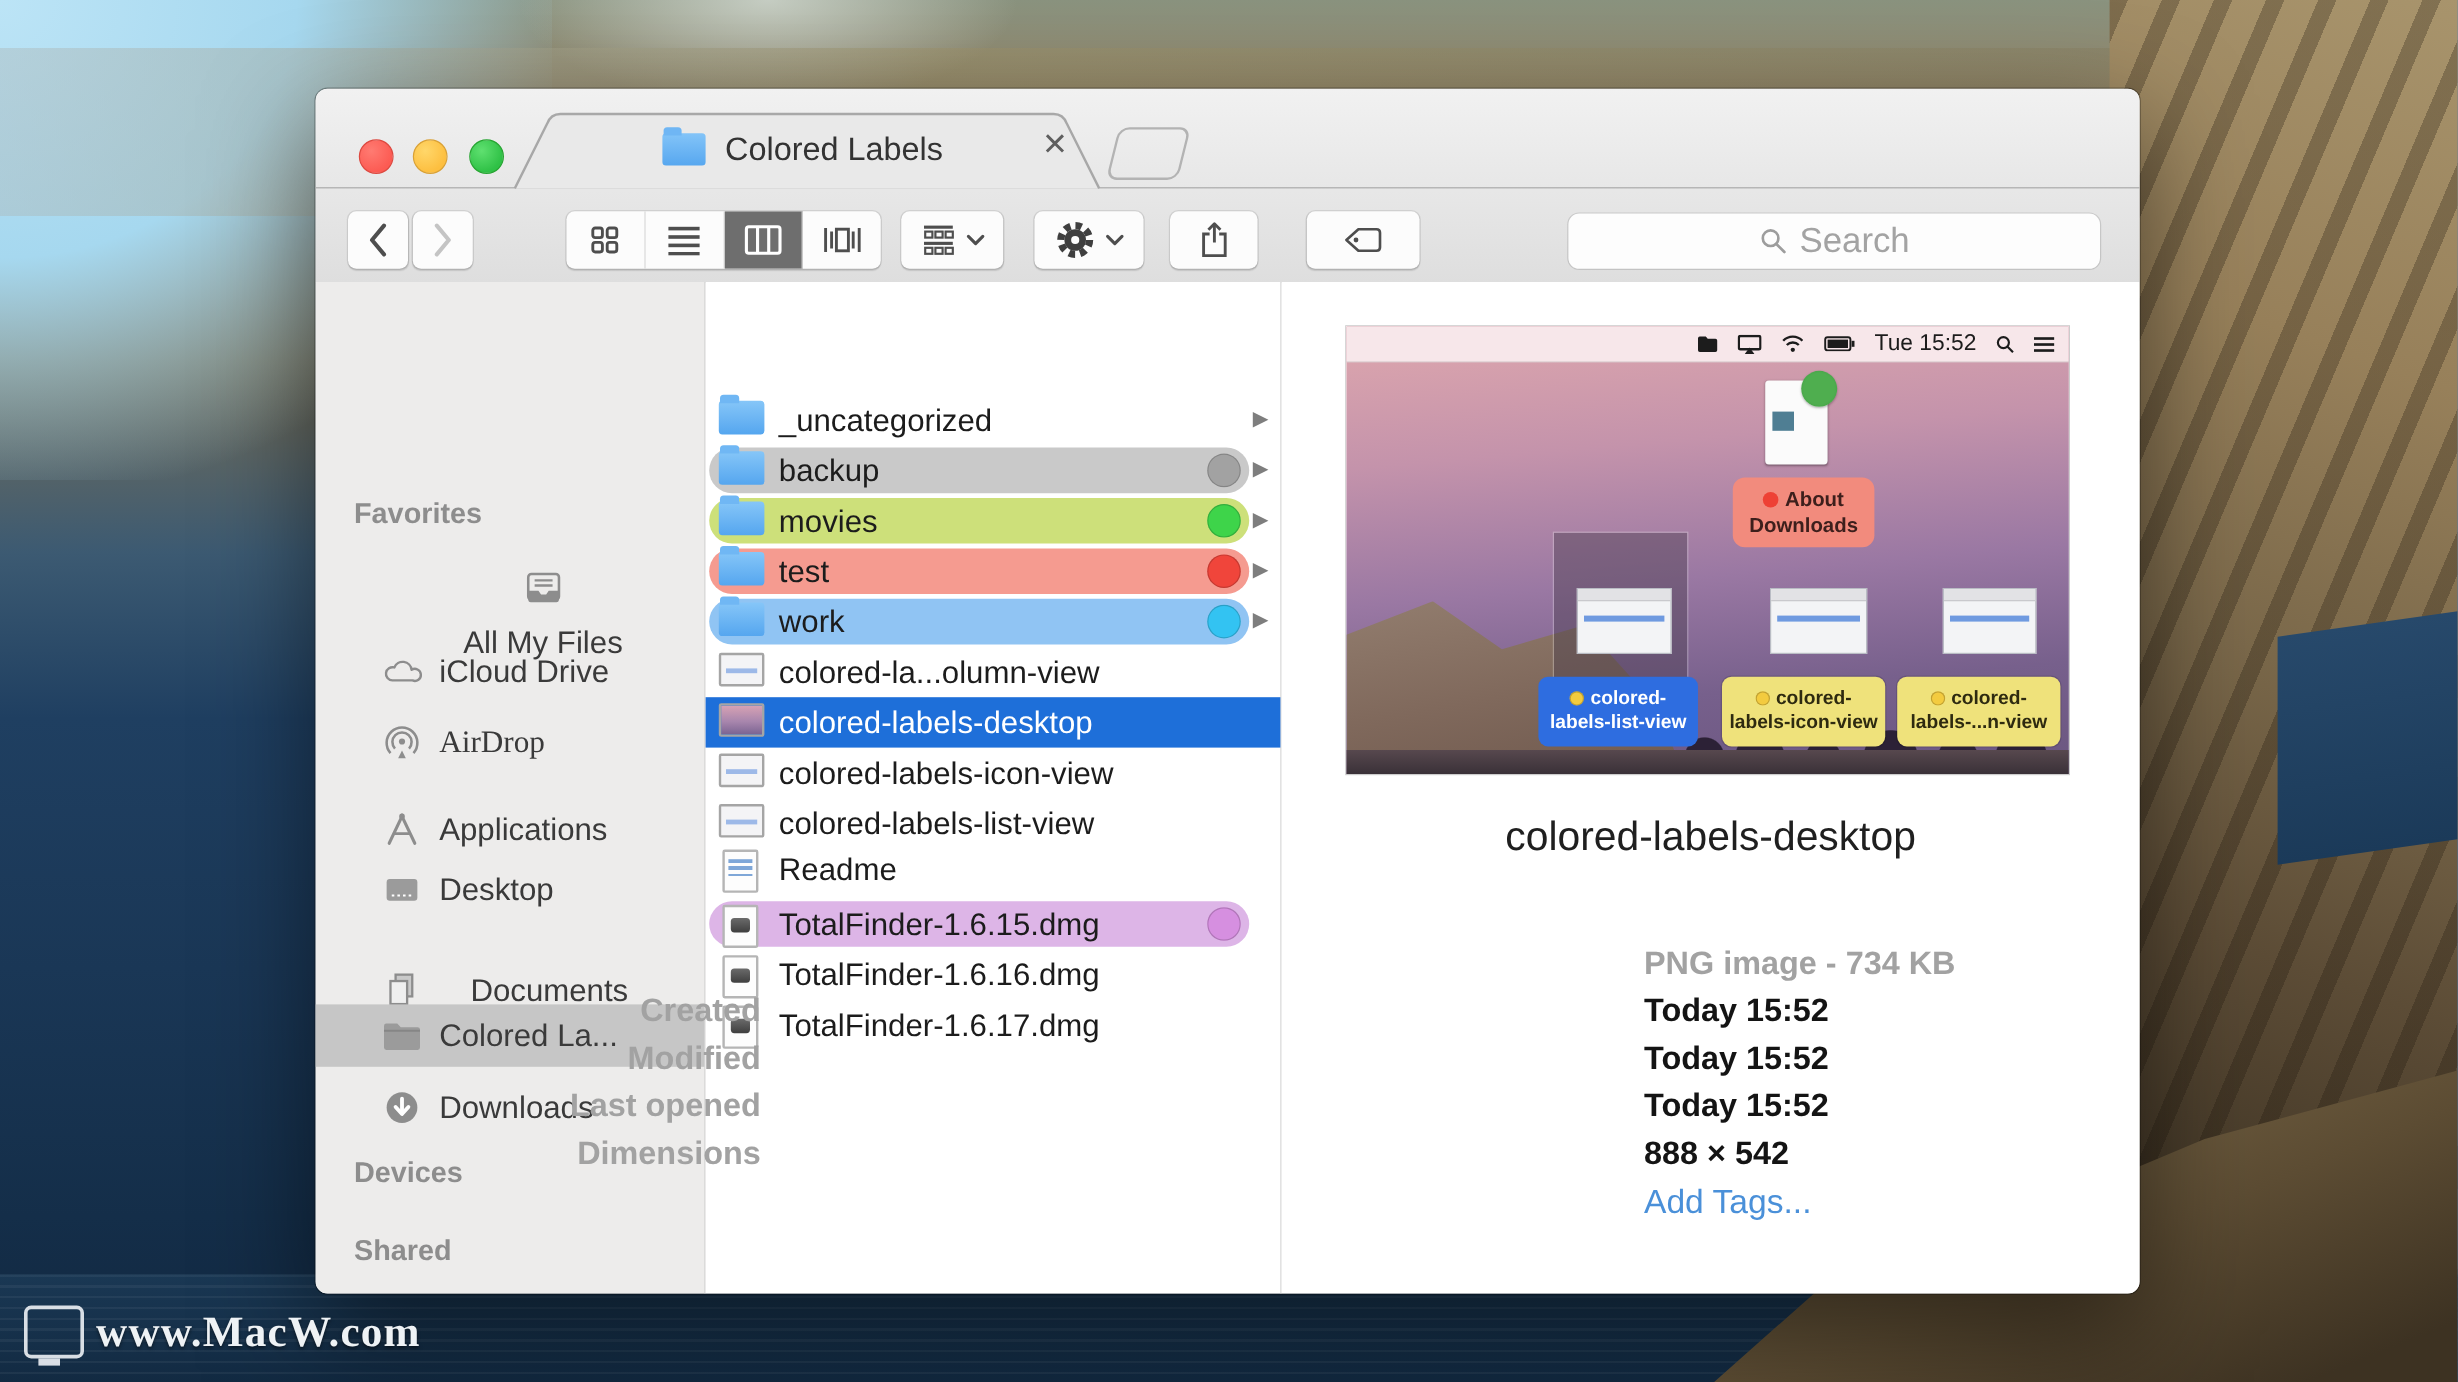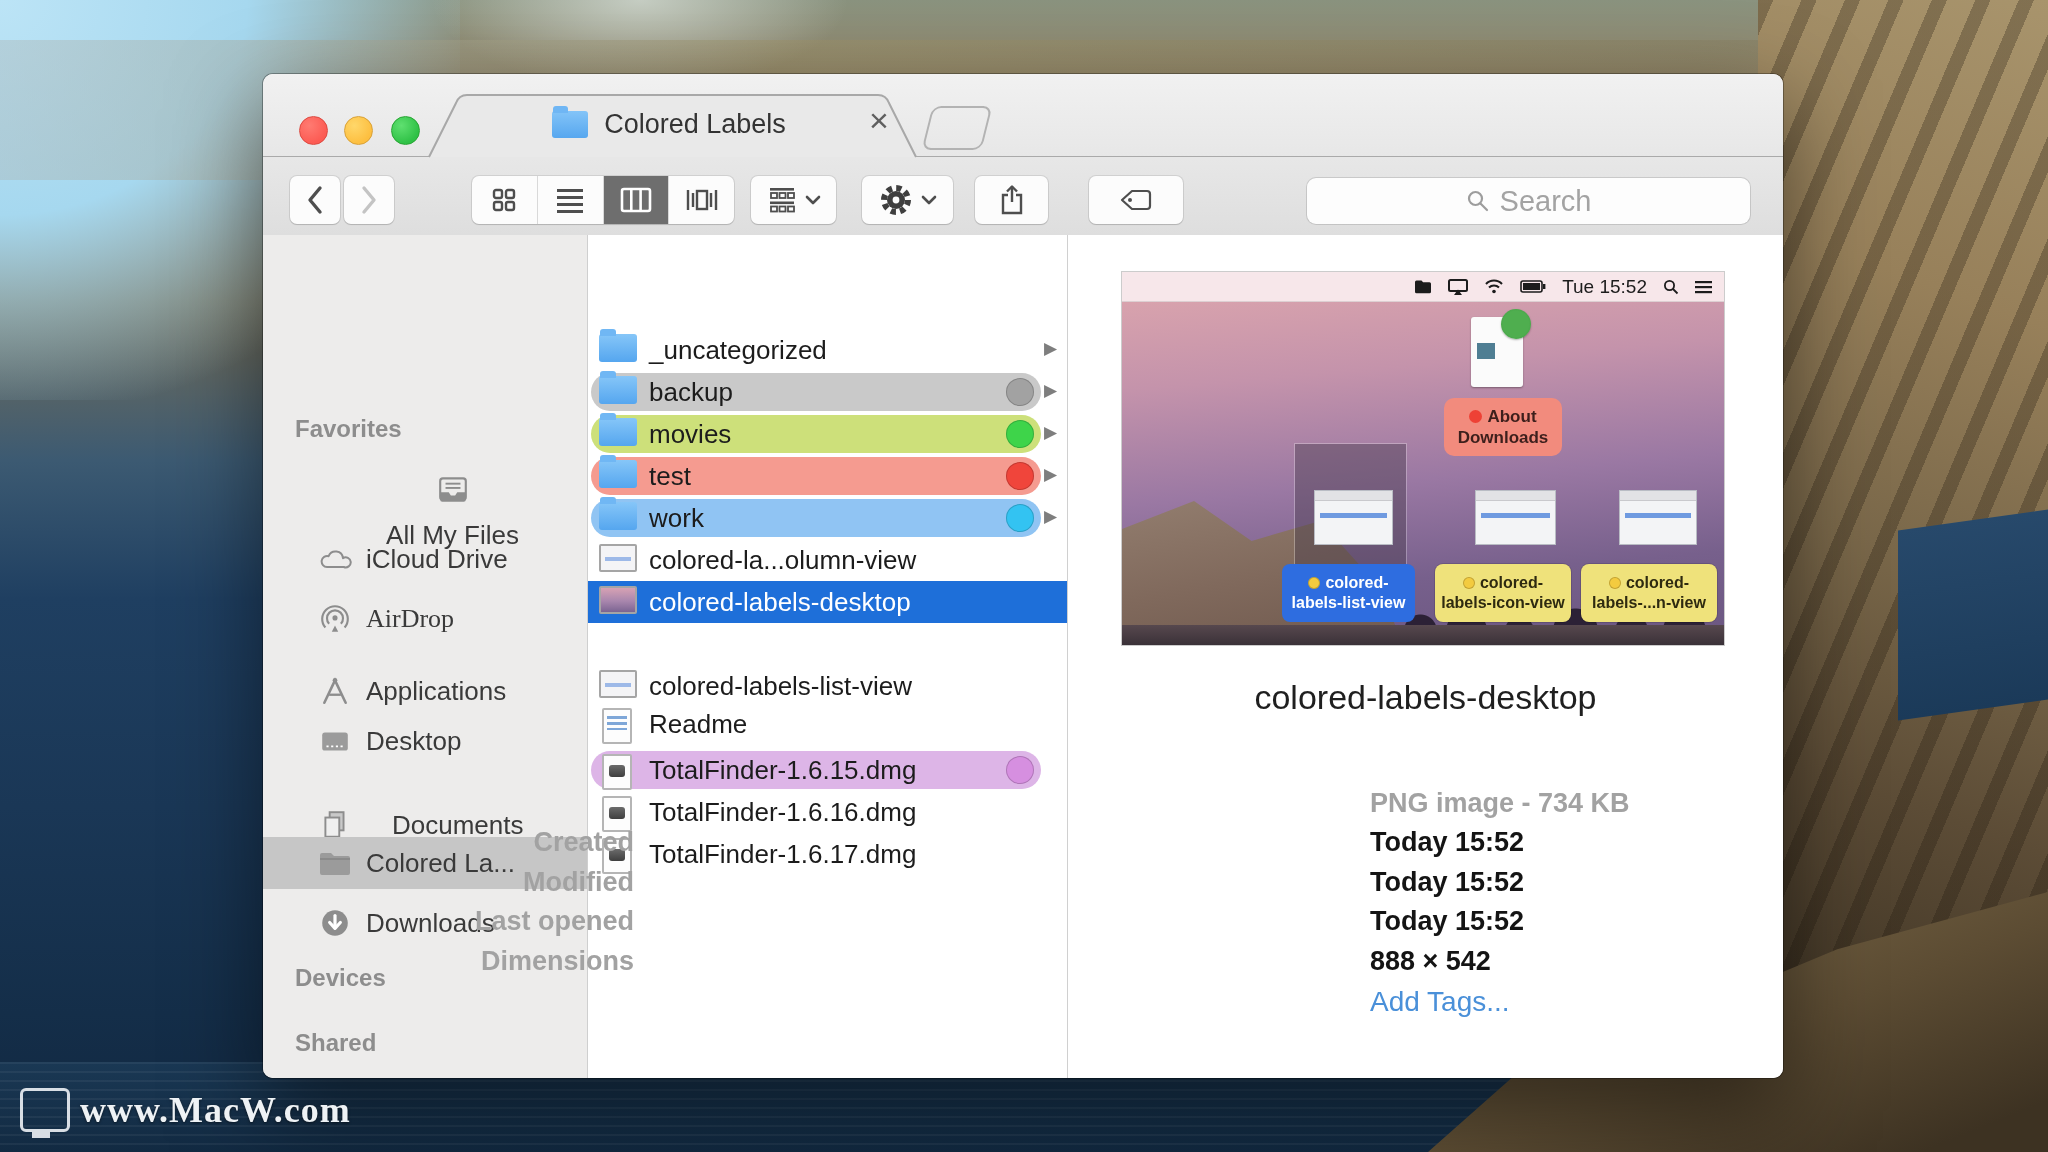--- a/index.html
+++ b/index.html
@@ -395,20 +395,24 @@
       <div class="frow" style="top:304px;">
         <span class="ficon ic-shot lite"></span>
         <span class="fname">colored-la...olumn-view</span>
       </div>
 
       <div class="frow sel-row" style="top:346px;">
         <span class="ficon ic-shot purple"></span>
         <span class="fname">colored-labels-desktop</span>
       </div>
 
+      <div class="frow" style="top:388px;">
+        <span class="ficon ic-shot lite"></span>
+        <span class="fname">colored-labels-icon-view</span>
+      </div>
 
       <div class="frow" style="top:430px;">
         <span class="ficon ic-shot lite"></span>
         <span class="fname">colored-labels-list-view</span>
       </div>
 
       <div class="frow" style="top:468px;">
         <span class="ficon ic-page readme"></span>
         <span class="fname">Readme</span>
       </div>

